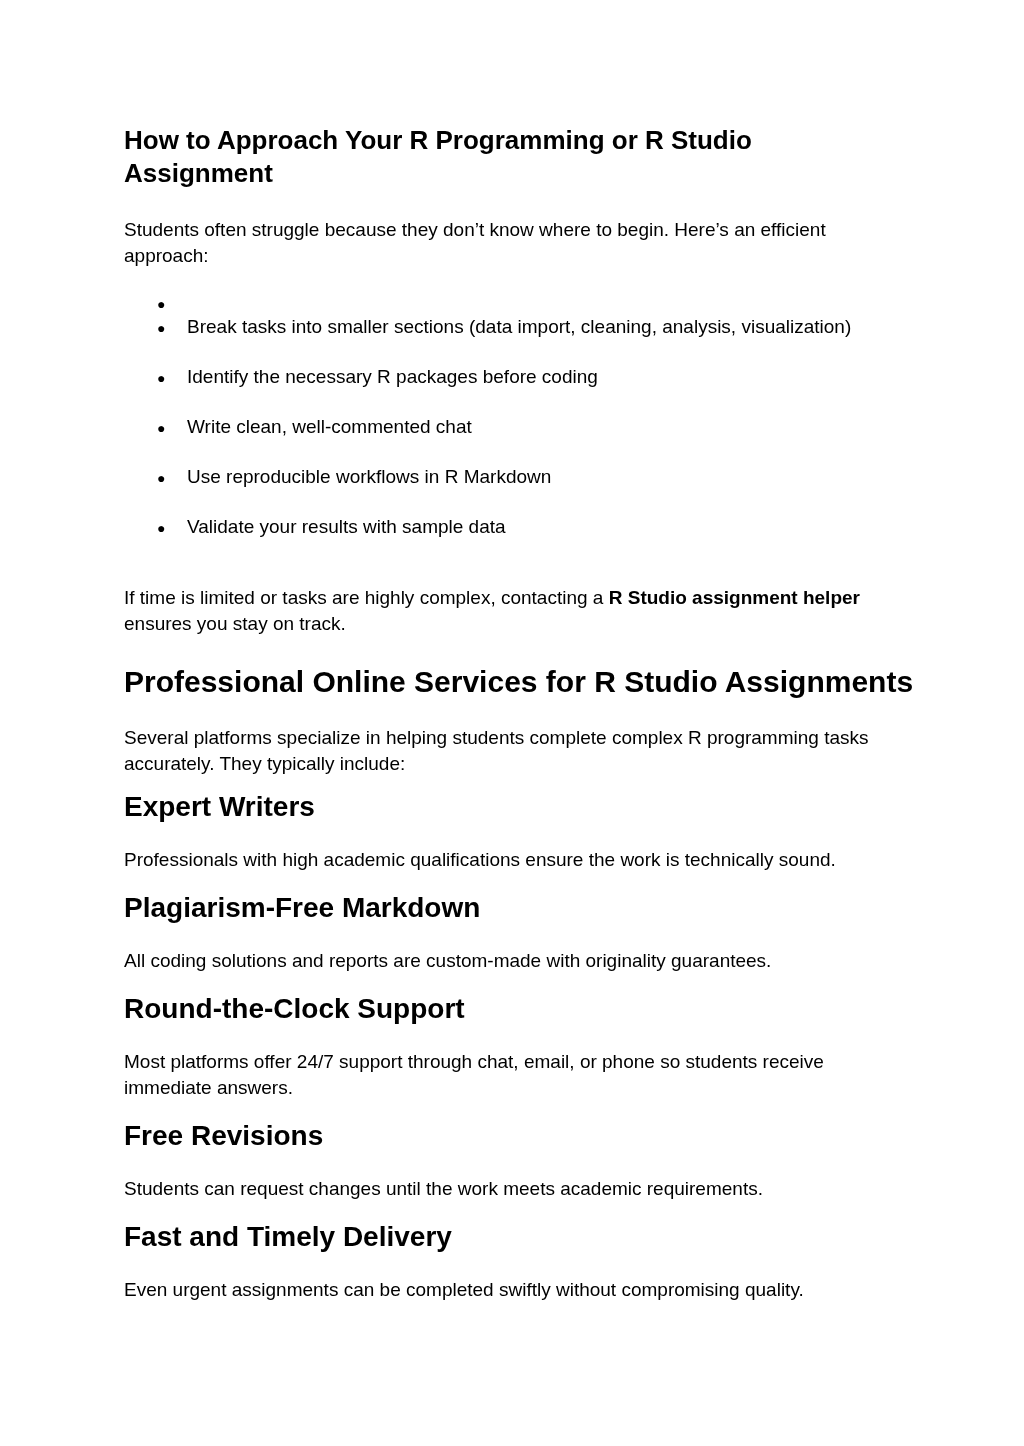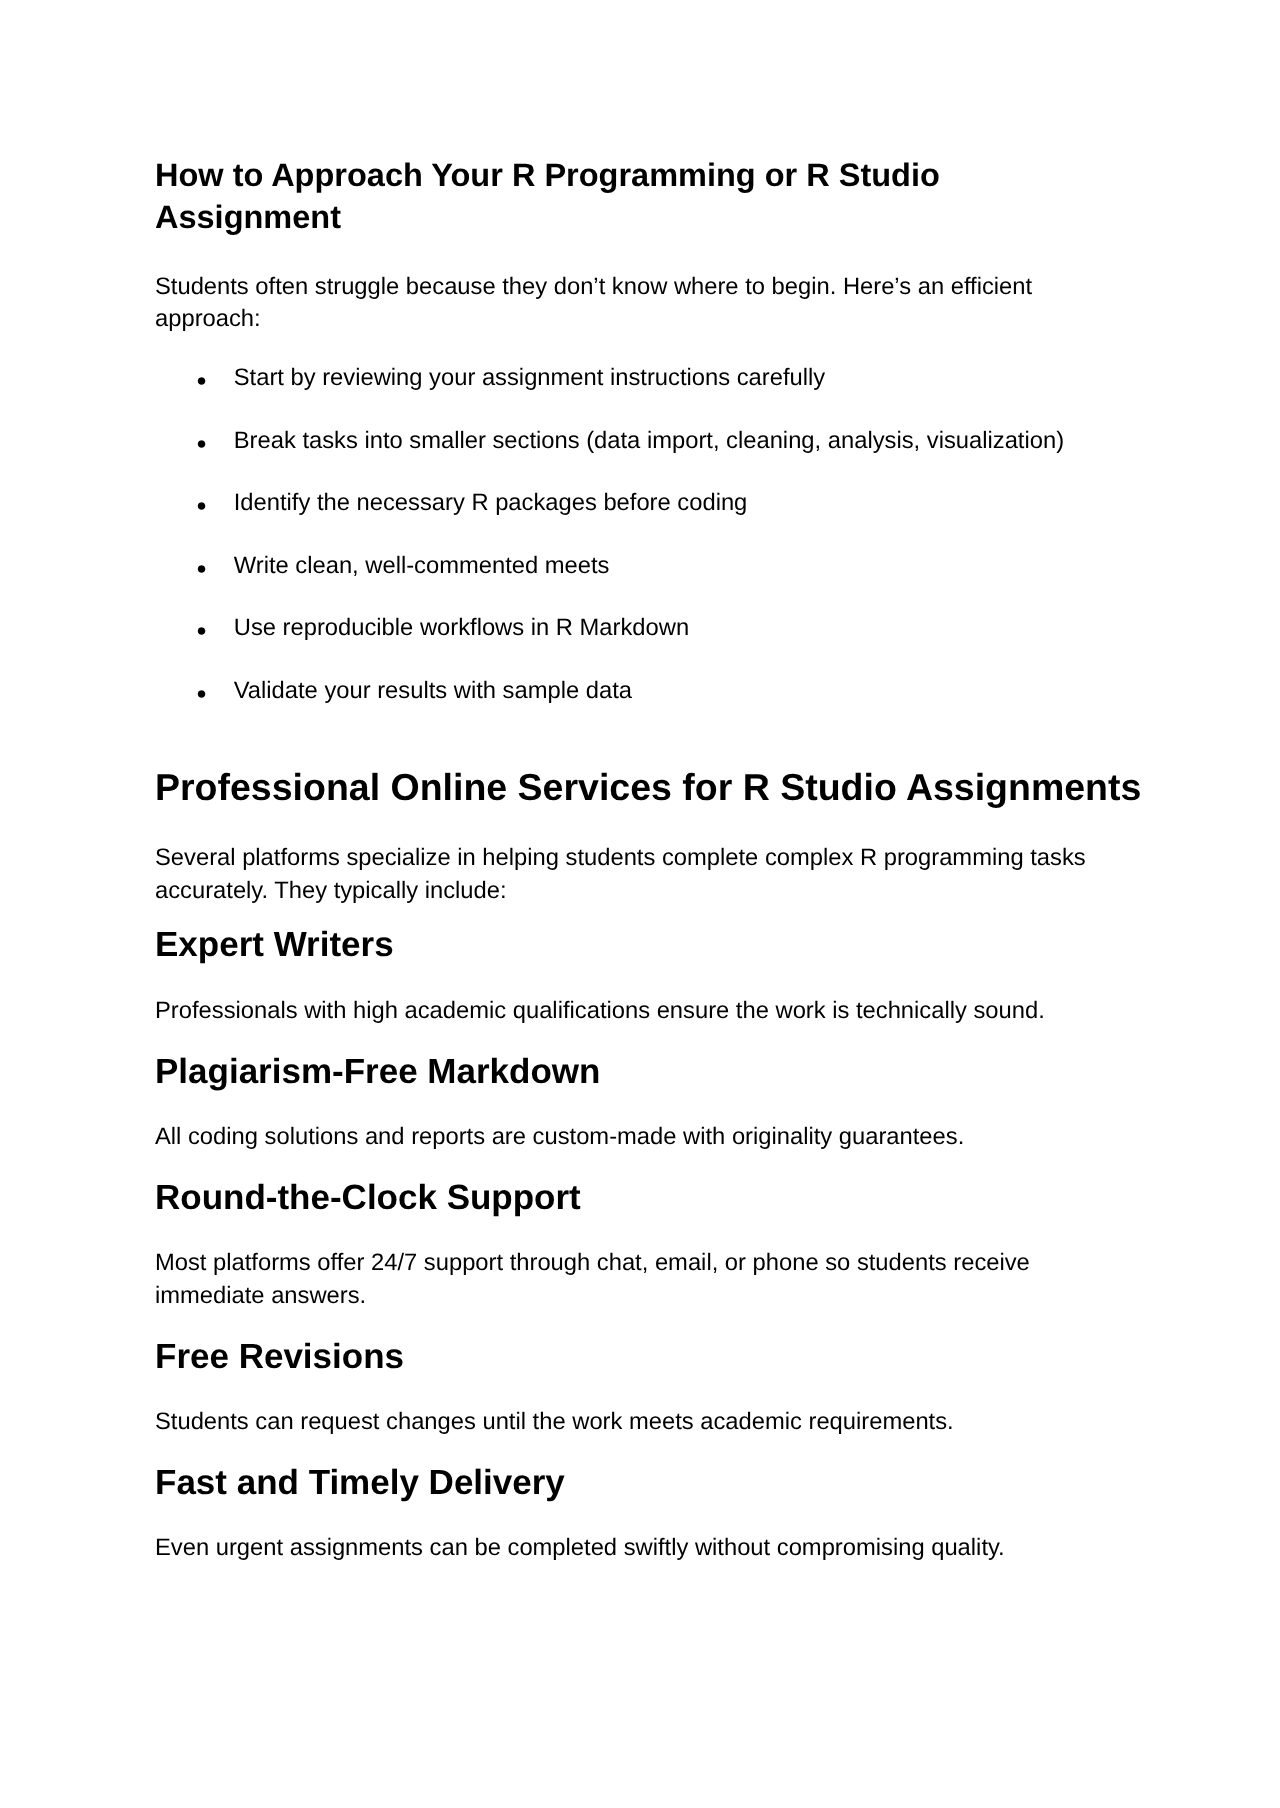--- a/index.html
+++ b/index.html
@@ -73,44 +73,46 @@
 
 <div class="page">
 
   <h2 class="doc-h2">How to Approach Your R Programming or R Studio Assignment</h2>
 
   <p class="doc-p">Students often struggle because they don’t know where to begin. Here’s an efficient approach:</p>
 
   <ul class="doc-list">
     <li>
       <span class="bullet">●</span>
-      <span>Start by reviewing your assignment instructions carefully</span>
     </li>
     <li>
       <span class="bullet">●</span>
       <span>Break tasks into smaller sections (data import, cleaning, analysis, visualization)</span>
     </li>
     <li>
       <span class="bullet">●</span>
       <span>Identify the necessary R packages before coding</span>
     </li>
     <li>
       <span class="bullet">●</span>
-      <span>Write clean, well-commented meets</span>
+      <span>Write clean, well-commented chat</span>
     </li>
     <li>
       <span class="bullet">●</span>
       <span>Use reproducible workflows in R Markdown</span>
     </li>
     <li>
       <span class="bullet">●</span>
       <span>Validate your results with sample data</span>
     </li>
   </ul>
 
+  <p class="doc-p mb-25">
+    <span>If time is limited or tasks are highly complex, contacting a </span><span class="bold">R Studio assignment helper</span><span> ensures you stay on track.</span>
+  </p>
 
   <h1 class="doc-h1">Professional Online Services for R Studio Assignments</h1>
 
   <p class="doc-p mb-16">Several platforms specialize in helping students complete complex R programming tasks accurately. They typically include:</p>
 
   <div class="feature">
     <h3 class="doc-h3">Expert Writers</h3>
     <p class="doc-p">Professionals with high academic qualifications ensure the work is technically sound.</p>
   </div>
 

